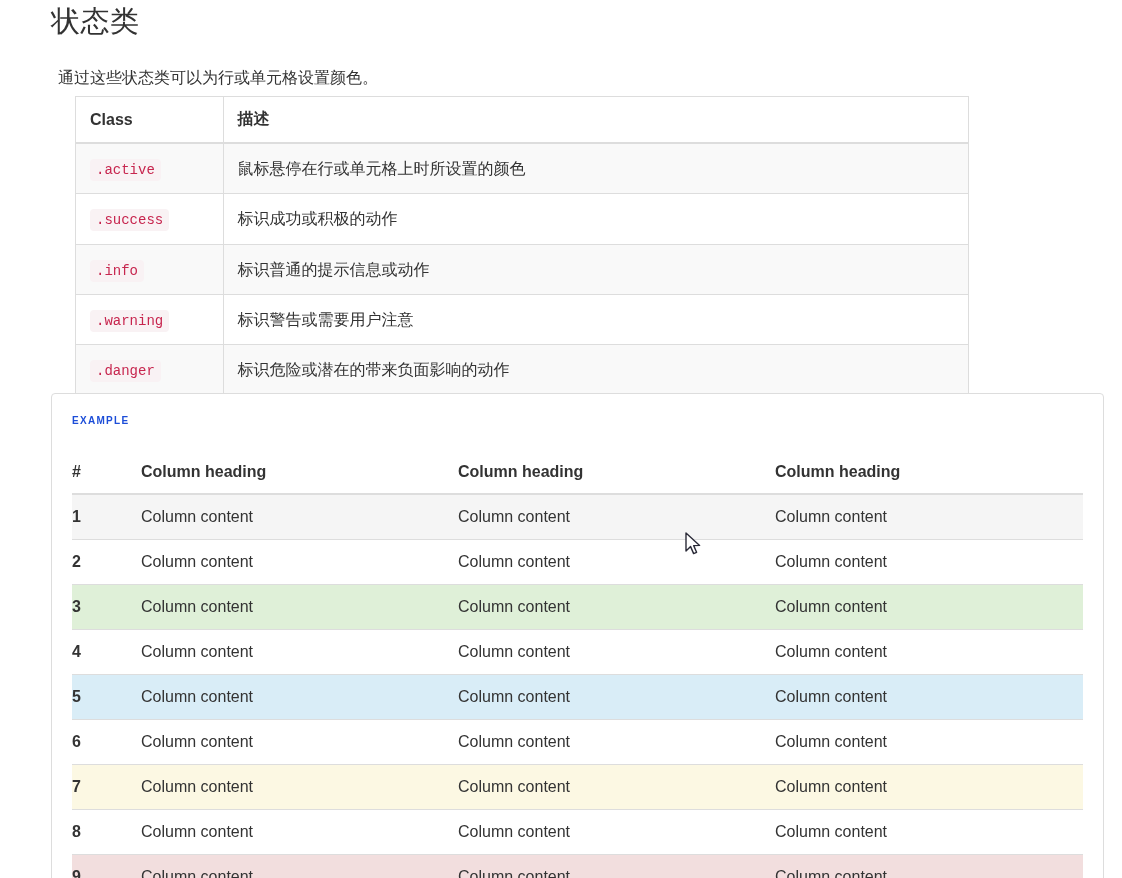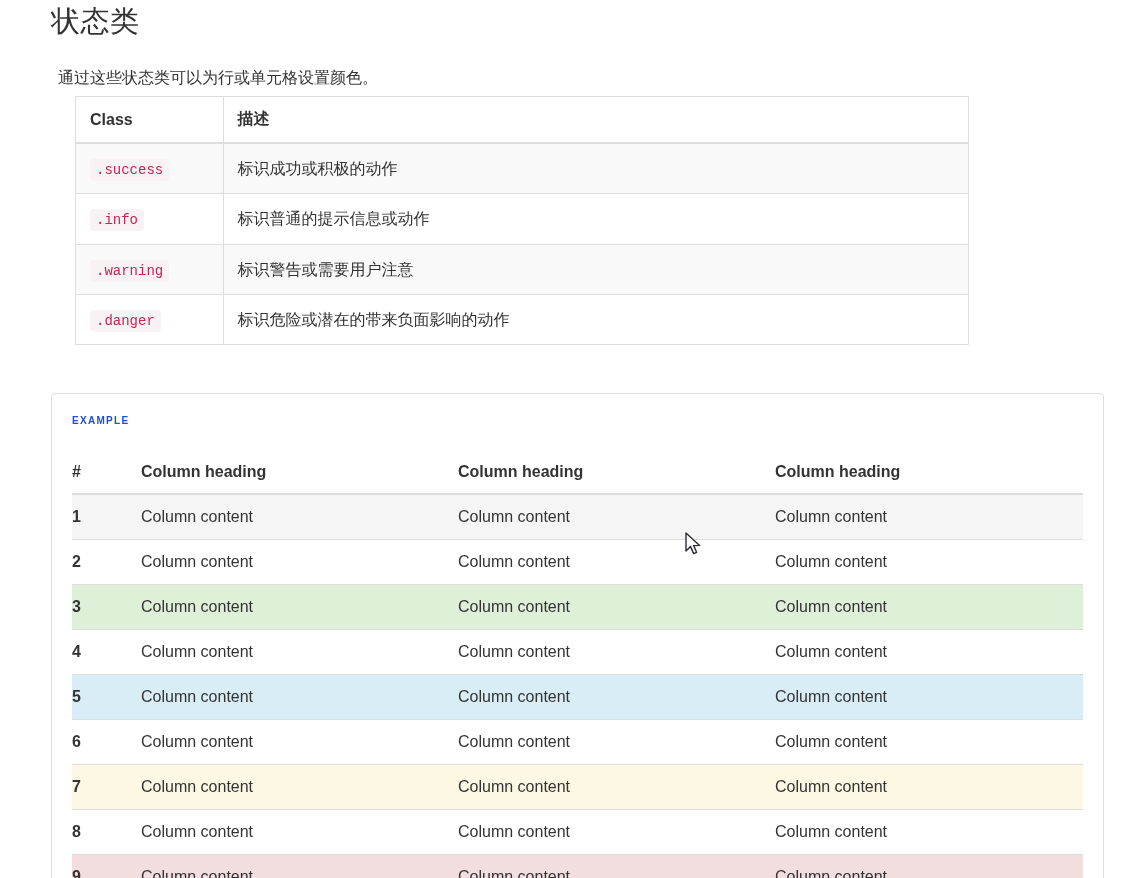--- a/index.html
+++ b/index.html
@@ -193,20 +193,24 @@
           <col>
         </colgroup>
       <thead>
         <tr>
           <th>Class</th>
           <th>描述</th>
         </tr>
       </thead>
       <tbody id="class-rows">
           <tr>
+            <td><code class="cls">.active</code></td>
+            <td class="desc">鼠标悬停在行或单元格上时所设置的颜色</td>
+          </tr>
+          <tr>
             <td><code class="cls">.success</code></td>
             <td class="desc">标识成功或积极的动作</td>
           </tr>
           <tr>
             <td><code class="cls">.info</code></td>
             <td class="desc">标识普通的提示信息或动作</td>
           </tr>
           <tr>
             <td><code class="cls">.warning</code></td>
             <td class="desc">标识警告或需要用户注意</td>

